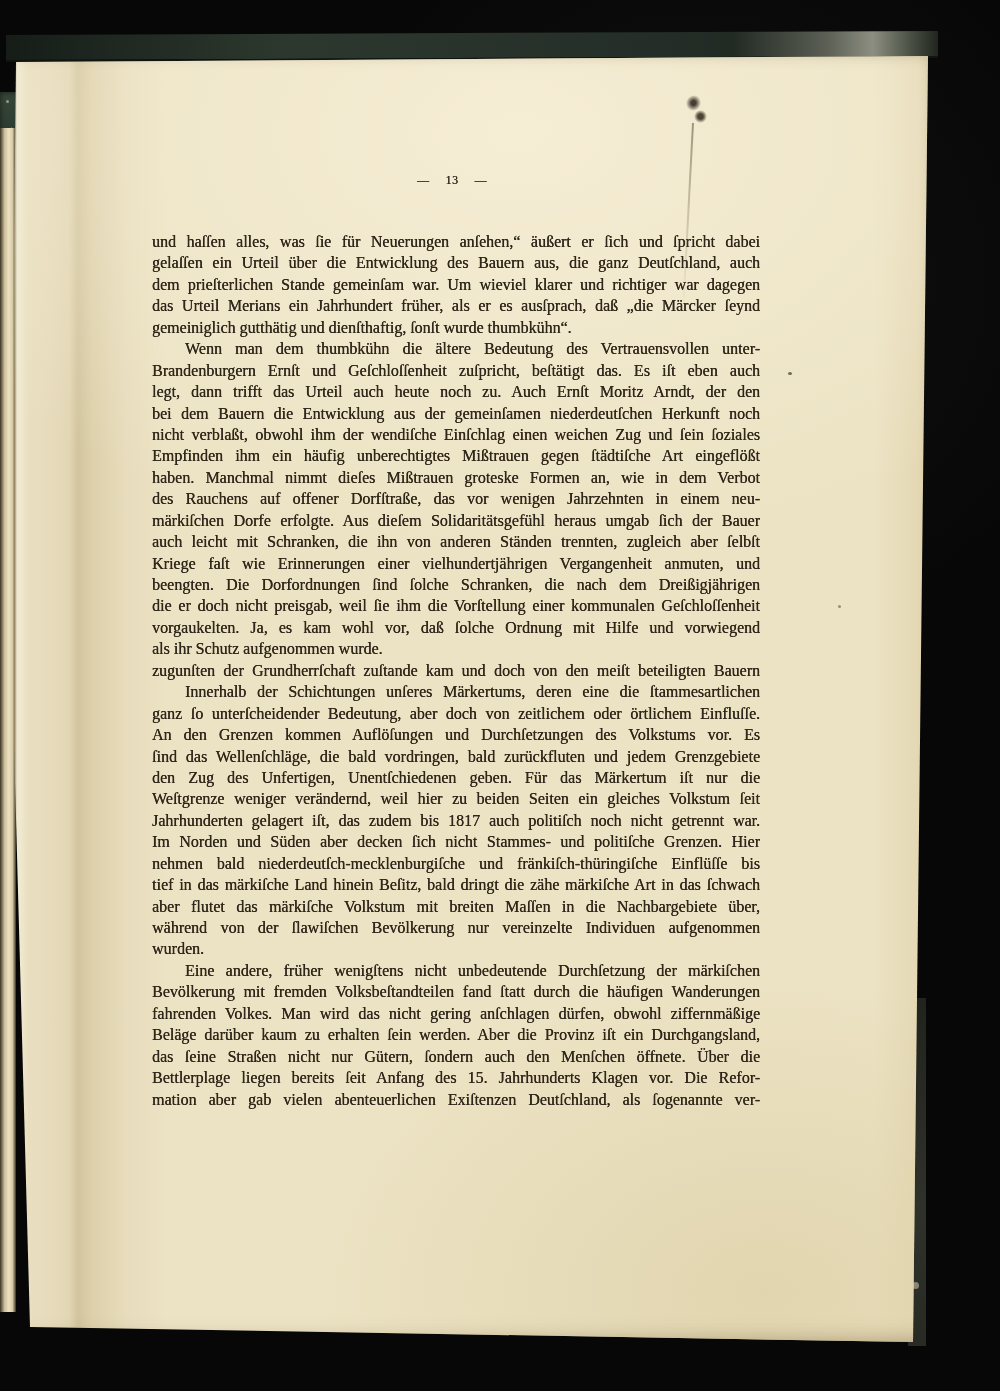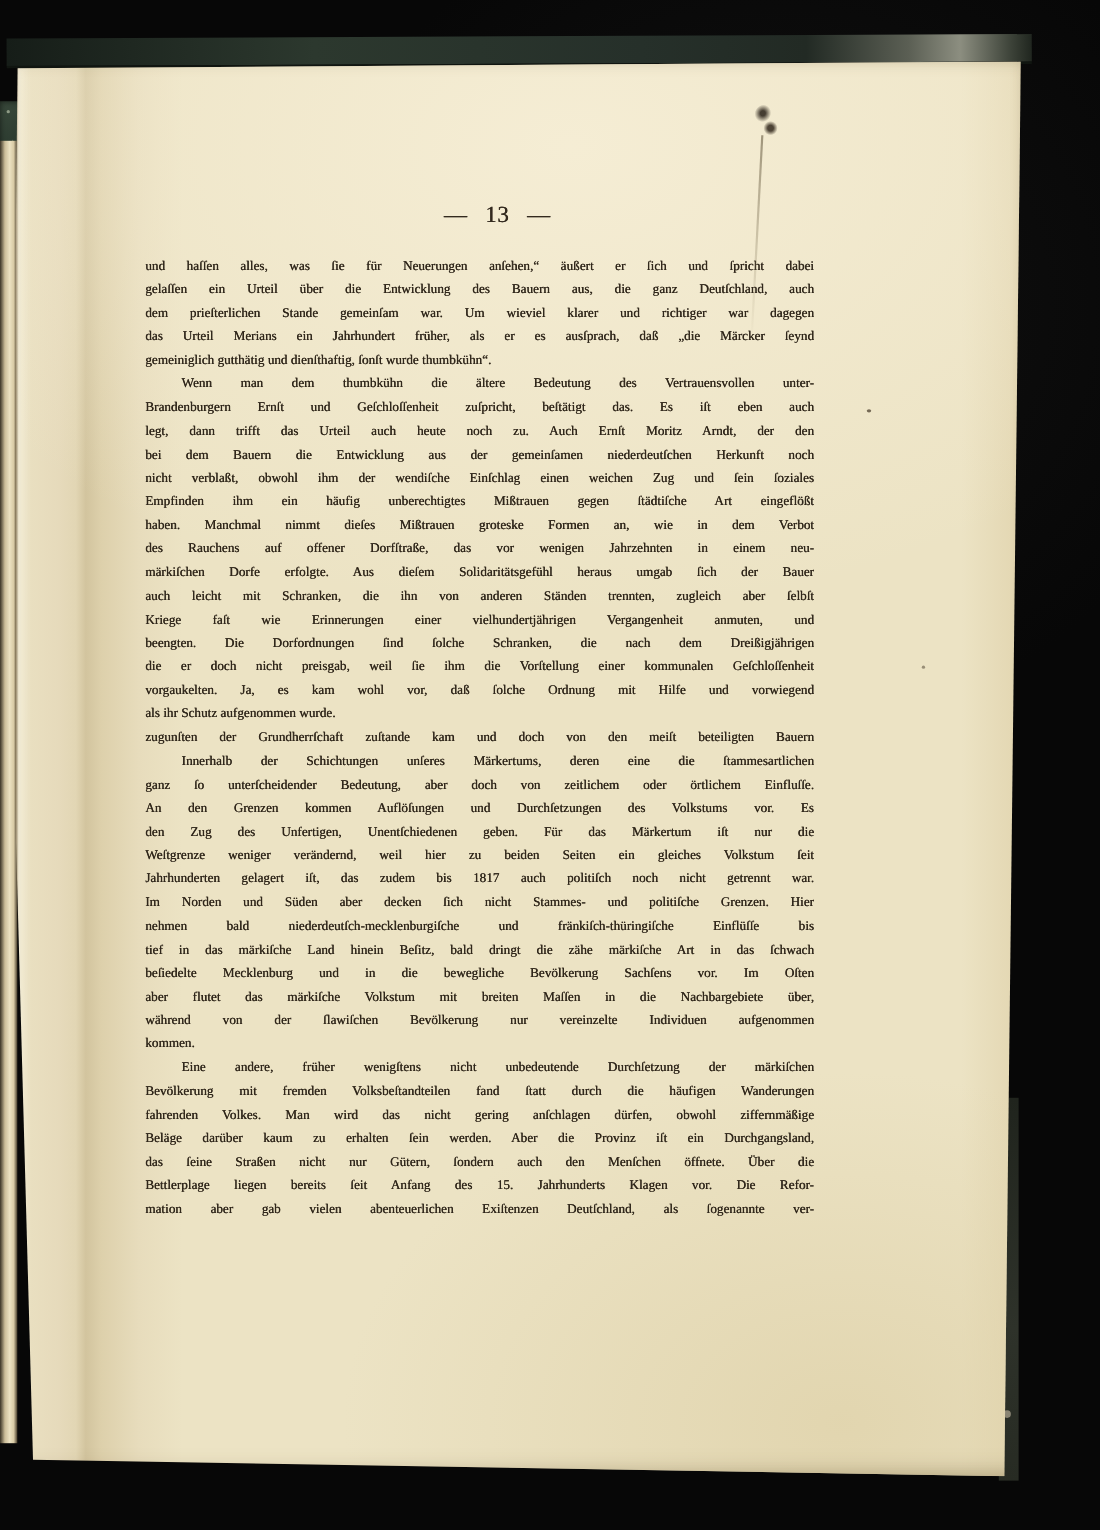--- a/index.html
+++ b/index.html
@@ -27,26 +27,26 @@
   .cover-right i{position:absolute;left:4px;top:284px;width:7px;height:7px;border-radius:50%;background:#8a8574;}
   
   .page{position:absolute;left:14px;top:55px;width:916px;height:1290px;z-index:2;
     clip-path:polygon(2px 7px,914px 1px,899px 1287px,16px 1272px,-4px 545px);
     background:
       radial-gradient(120% 55% at 55% 6%, rgba(246,238,214,.9) 0%, rgba(246,238,214,0) 60%),
       radial-gradient(90% 45% at 82% 96%, rgba(223,210,170,.8) 0%, rgba(223,210,170,0) 55%),
       linear-gradient(90deg,#8a7a5c 0px,#f6f0da 3px,#e9dfc0 14px,#e6dabb 40px,#e2d6b4 55px,#d2c49e 64px,#ddd0ab 78px,#e7dcbc 112px,#ece3c4 152px,#ece3c4 860px,#e4d8b4 905px,#d9cca6 916px);
     box-shadow:inset 0 -16px 20px -12px rgba(110,92,56,.5), inset 0 10px 14px -10px rgba(120,104,66,.35);}
   
-  .page-header{position:absolute;left:134px;top:128px;width:608px;text-align:center;
-    font-size:21px;color:#332a1f;letter-spacing:.5px;text-shadow:.25px 0 0 currentColor;}
+  .page-header{position:absolute;left:134px;top:118px;width:608px;text-align:center;
+    font-size:12px;color:#332a1f;letter-spacing:.5px;text-shadow:.25px 0 0 currentColor;}
   .page-header .num{display:inline-block;padding:0 16px;}
   
-  .text-block{position:absolute;left:118px;top:176px;width:608px;color:#30271b;
-    font-size:12px;text-shadow:.25px 0 0 currentColor;}
+  .text-block{position:absolute;left:138px;top:176px;width:608px;color:#30271b;
+    font-size:16px;text-shadow:.25px 0 0 currentColor;}
   .para .line{height:21.45px;line-height:21.45px;white-space:nowrap;overflow:hidden;
     text-align:justify;text-align-last:justify;}
   .para .line.indent{padding-left:33px;}
   .para .line.last{text-align-last:left;}
   
   .smudge{position:absolute;left:652px;top:38px;width:50px;height:230px;pointer-events:none;}
   .smudge .b1{position:absolute;left:20px;top:2px;width:15px;height:16px;
     background:radial-gradient(closest-side,#453d32 30%,rgba(69,61,50,0) 100%);
     border-radius:60% 40% 55% 45%;transform:rotate(20deg);}
   .smudge .b2{position:absolute;left:28px;top:17px;width:13px;height:13px;
@@ -99,30 +99,30 @@
           <div class="line">beengten. Die Dorfordnungen ſind ſolche Schranken, die nach dem Dreißigjährigen</div>
           <div class="line">die er doch nicht preisgab, weil ſie ihm die Vorſtellung einer kommunalen Geſchloſſenheit</div>
           <div class="line">vorgaukelten. Ja, es kam wohl vor, daß ſolche Ordnung mit Hilfe und vorwiegend</div>
           <div class="line last">als ihr Schutz aufgenommen wurde.</div>
           <div class="line">zugunſten der Grundherrſchaft zuſtande kam und doch von den meiſt beteiligten Bauern</div>
         </div>
         <div class="para">
           <div class="line indent">Innerhalb der Schichtungen unſeres Märkertums, deren eine die ſtammesartlichen</div>
           <div class="line">ganz ſo unterſcheidender Bedeutung, aber doch von zeitlichem oder örtlichem Einfluſſe.</div>
           <div class="line">An den Grenzen kommen Auflöſungen und Durchſetzungen des Volkstums vor. Es</div>
+          <div class="line">ſind das Wellenſchläge, die bald vordringen, bald zurückfluten und jedem Grenzgebiete</div>
           <div class="line">den Zug des Unfertigen, Unentſchiedenen geben. Für das Märkertum iſt nur die</div>
           <div class="line">Weſtgrenze weniger verändernd, weil hier zu beiden Seiten ein gleiches Volkstum ſeit</div>
           <div class="line">Jahrhunderten gelagert iſt, das zudem bis 1817 auch politiſch noch nicht getrennt war.</div>
           <div class="line">Im Norden und Süden aber decken ſich nicht Stammes- und politiſche Grenzen. Hier</div>
           <div class="line">nehmen bald niederdeutſch-mecklenburgiſche und fränkiſch-thüringiſche Einflüſſe bis</div>
           <div class="line">tief in das märkiſche Land hinein Beſitz, bald dringt die zähe märkiſche Art in das ſchwach</div>
-          <div class="line">beſiedelte Mecklenburg und in die bewegliche Bevölkerung Sachſens vor. Im Oſten</div>
           <div class="line">aber flutet das märkiſche Volkstum mit breiten Maſſen in die Nachbargebiete über,</div>
           <div class="line">während von der ſlawiſchen Bevölkerung nur vereinzelte Individuen aufgenommen</div>
-          <div class="line last">kommen.</div>
+          <div class="line last">wurden.</div>
         </div>
         <div class="para">
           <div class="line indent">Eine andere, früher wenigſtens nicht unbedeutende Durchſetzung der märkiſchen</div>
           <div class="line">Bevölkerung mit fremden Volksbeſtandteilen fand ſtatt durch die häufigen Wanderungen</div>
           <div class="line">fahrenden Volkes. Man wird das nicht gering anſchlagen dürfen, obwohl ziffernmäßige</div>
           <div class="line">Beläge darüber kaum zu erhalten ſein werden. Aber die Provinz iſt ein Durchgangsland,</div>
           <div class="line">das ſeine Straßen nicht nur Gütern, ſondern auch den Menſchen öffnete. Über die</div>
           <div class="line">Bettlerplage liegen bereits ſeit Anfang des 15. Jahrhunderts Klagen vor. Die Refor-</div>
           <div class="line">mation aber gab vielen abenteuerlichen Exiſtenzen Deutſchland, als ſogenannte ver-</div>
         </div>

